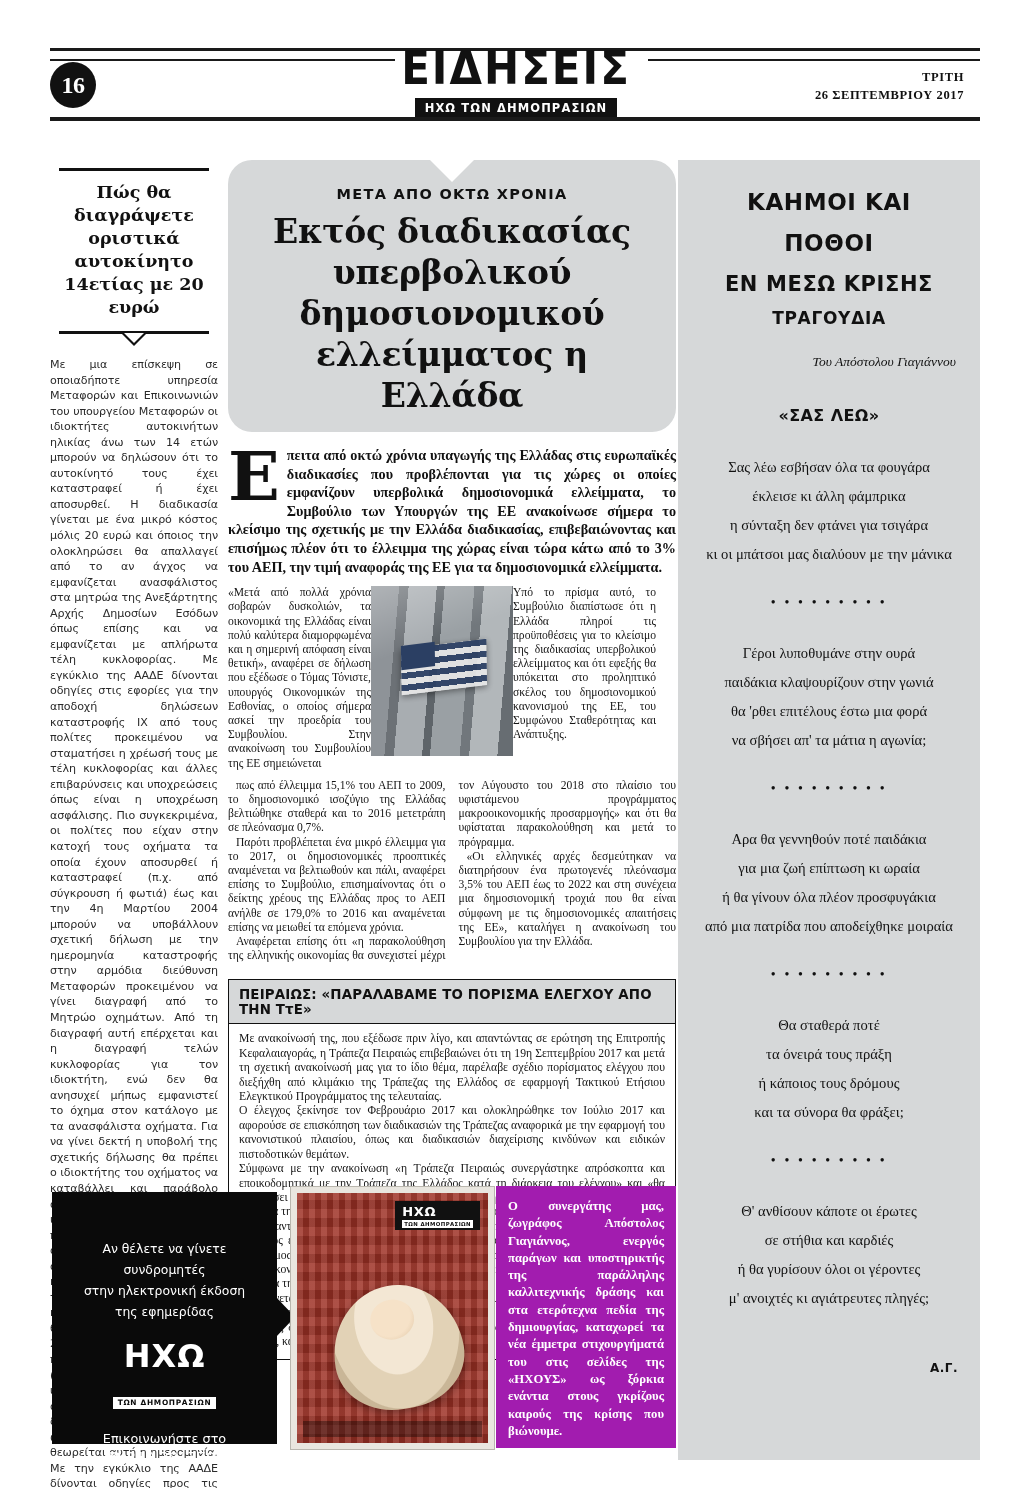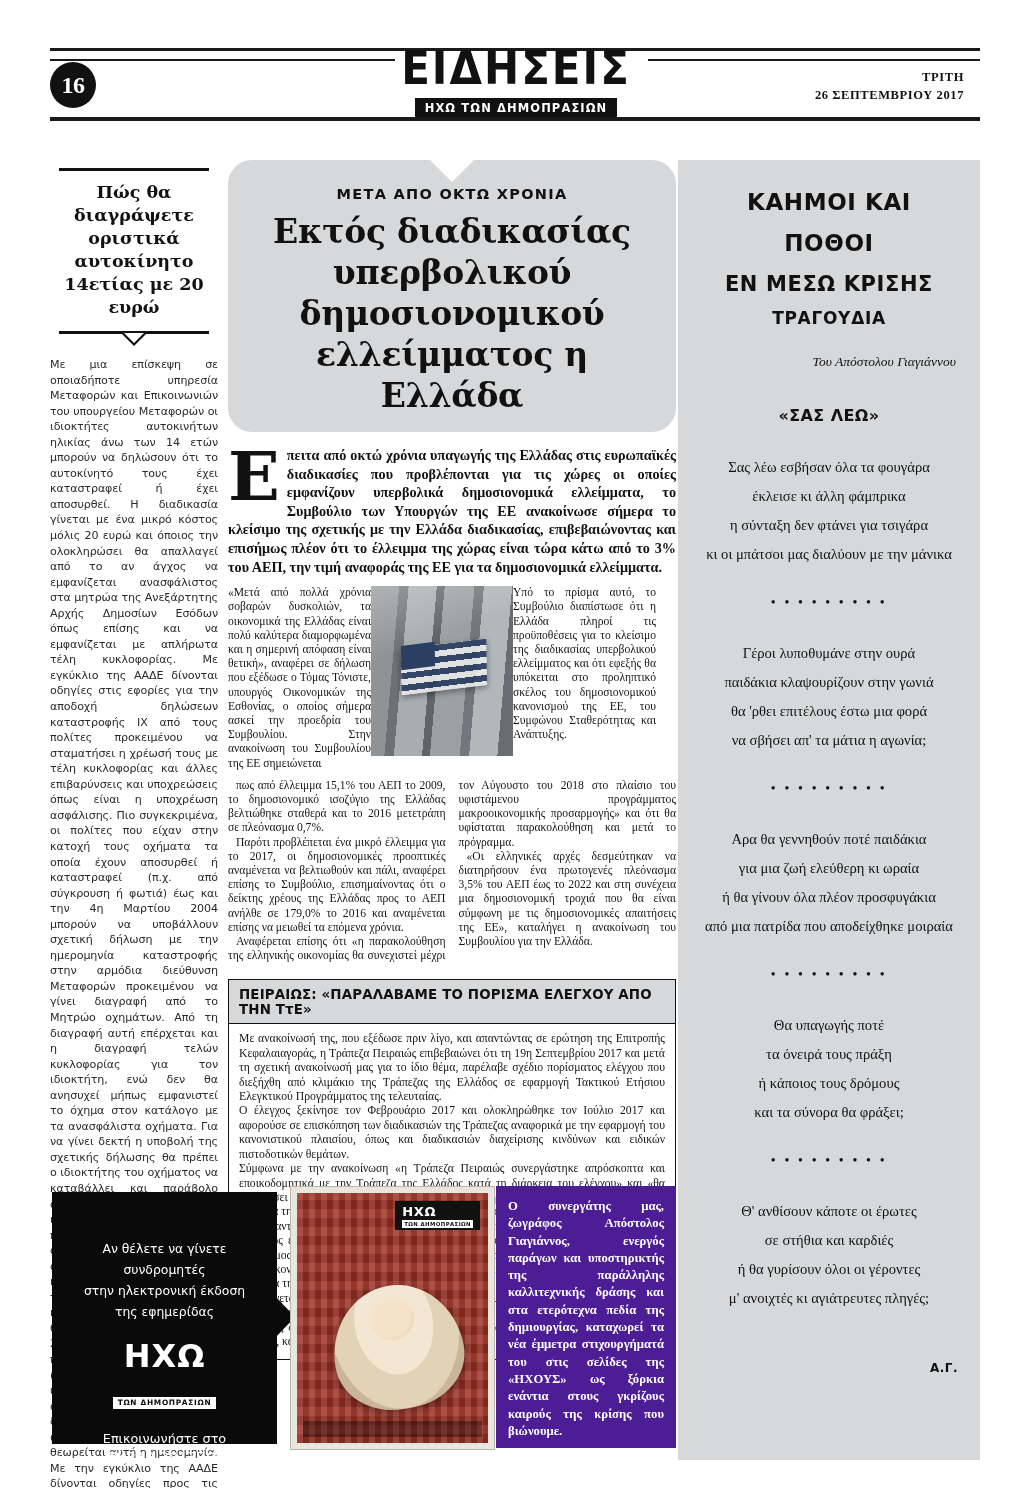--- a/index.html
+++ b/index.html
@@ -229,21 +229,21 @@
   .poster-baby:after{
     content:"";position:absolute;left:42px;top:14px;width:44px;height:40px;border-radius:50%;
     background:radial-gradient(circle at 45% 40%, #f6e2c8 0 60%, #dcc3a2 100%);
   }
   .poster-cap{
     position:absolute;left:6px;bottom:6px;right:6px;height:16px;
     background:rgba(0,0,0,.35);
   }
 
   .blackbox{
-    position:absolute;left:496px;top:1186px;width:180px;height:262px;background:#4c1d95;
+    position:absolute;left:496px;top:1186px;width:180px;height:262px;background:#a21caf;
     padding:12px 12px 0 12px;box-sizing:border-box;
   }
   .blackbox .txt{
     color:#ffffff;font-family:"Liberation Serif", serif;font-weight:bold;
     font-size:12.7px;line-height:17.3px;text-align:justify;
   }
 </style>
 </head>
 <body>
 
@@ -335,28 +335,28 @@
       <div class="stanza">
         <div class="vline">Γέροι λυποθυμάνε στην ουρά</div>
         <div class="vline">παιδάκια κλαψουρίζουν στην γωνιά</div>
         <div class="vline">θα 'ρθει επιτέλους έστω μια φορά</div>
         <div class="vline">να σβήσει απ' τα μάτια η αγωνία;</div>
       </div>
       <div class="dots">• • • • • • • • •</div>
 
       <div class="stanza">
         <div class="vline">Αρα θα γεννηθούν ποτέ παιδάκια</div>
-        <div class="vline">για μια ζωή ελεύθερη κι ωραία</div>
+        <div class="vline">για μια ζωή επίπτωση κι ωραία</div>
         <div class="vline">ή θα γίνουν όλα πλέον προσφυγάκια</div>
         <div class="vline">από μια πατρίδα που αποδείχθηκε μοιραία</div>
       </div>
       <div class="dots">• • • • • • • • •</div>
 
       <div class="stanza">
-        <div class="vline">Θα υπαγωγής ποτέ</div>
+        <div class="vline">Θα σταθερά ποτέ</div>
         <div class="vline">τα όνειρά τους πράξη</div>
         <div class="vline">ή κάποιος τους δρόμους</div>
         <div class="vline">και τα σύνορα θα φράξει;</div>
       </div>
       <div class="dots">• • • • • • • • •</div>
 
       <div class="stanza">
         <div class="vline">Θ' ανθίσουν κάποτε οι έρωτες</div>
         <div class="vline">σε στήθια και καρδιές</div>
         <div class="vline">ή θα γυρίσουν όλοι οι γέροντες</div>

